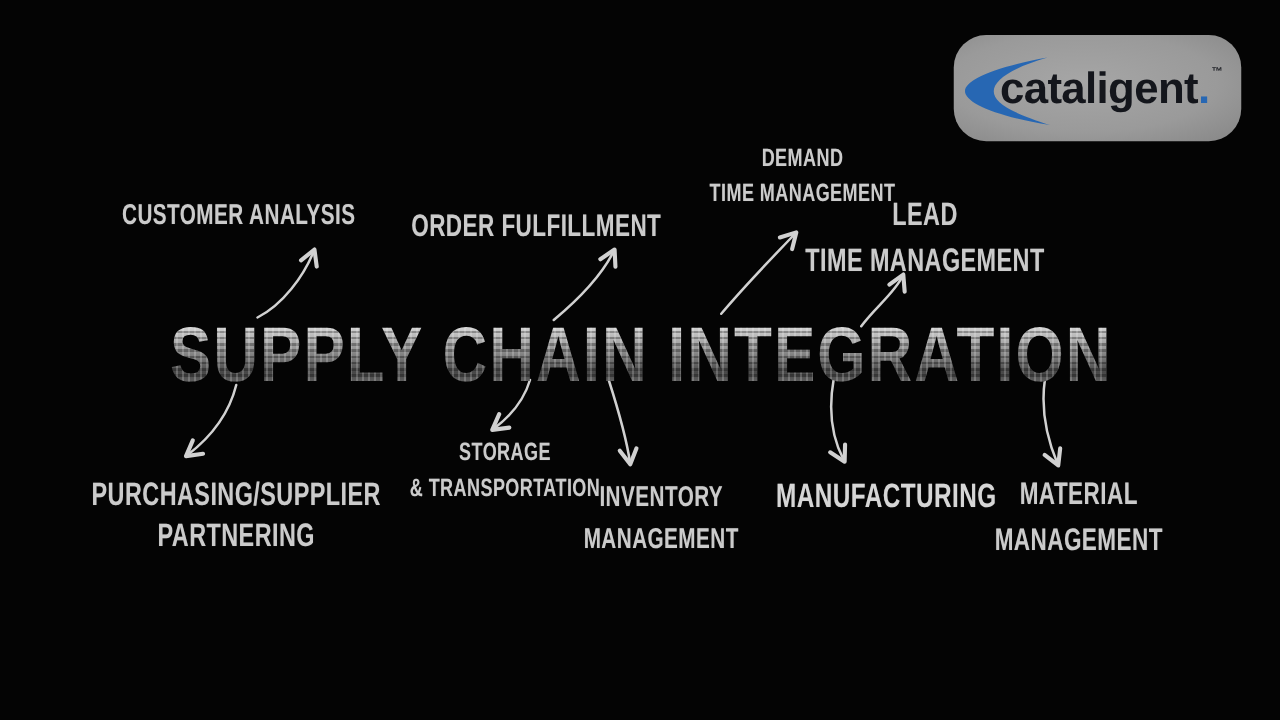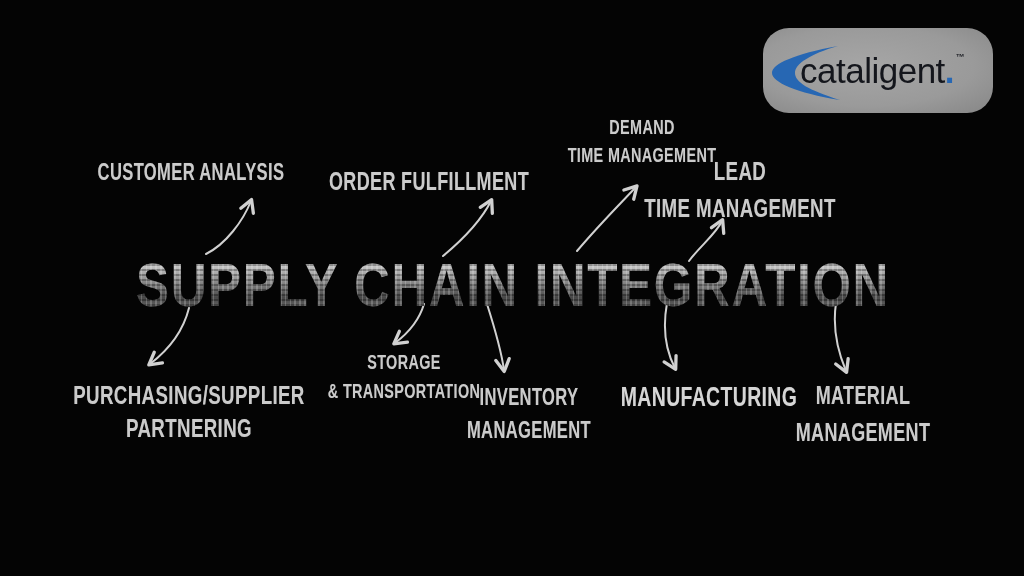--- a/index.html
+++ b/index.html
@@ -40,21 +40,21 @@
     position:absolute; left:763px; top:28px; width:230px; height:85px;
     border-radius:26px;
     background:radial-gradient(ellipse at 45% 45%, #a6a6a6 0%, #9a9a9a 60%, #868686 100%);
   }
   .logo svg.swoosh { position:absolute; left:7px; top:17px; }
   .logo .logo-row {
     position:absolute; left:37px; top:0; height:85px;
     display:flex; align-items:center;
   }
   .logo .logo-text {
-    font-weight:normal; font-size:35px; letter-spacing:-0.5px; color:#14161c;
+    font-weight:bold; font-size:35px; letter-spacing:-0.5px; color:#14161c;
   }
   .logo .logo-dot { font-weight:bold; font-size:35px; color:#2767b3; }
   .logo .logo-tm {
     font-size:9px; font-weight:bold; color:#1a1c22;
     position:relative; top:-14px; left:1px;
   }
 </style>
 </head>
 <body>
 

